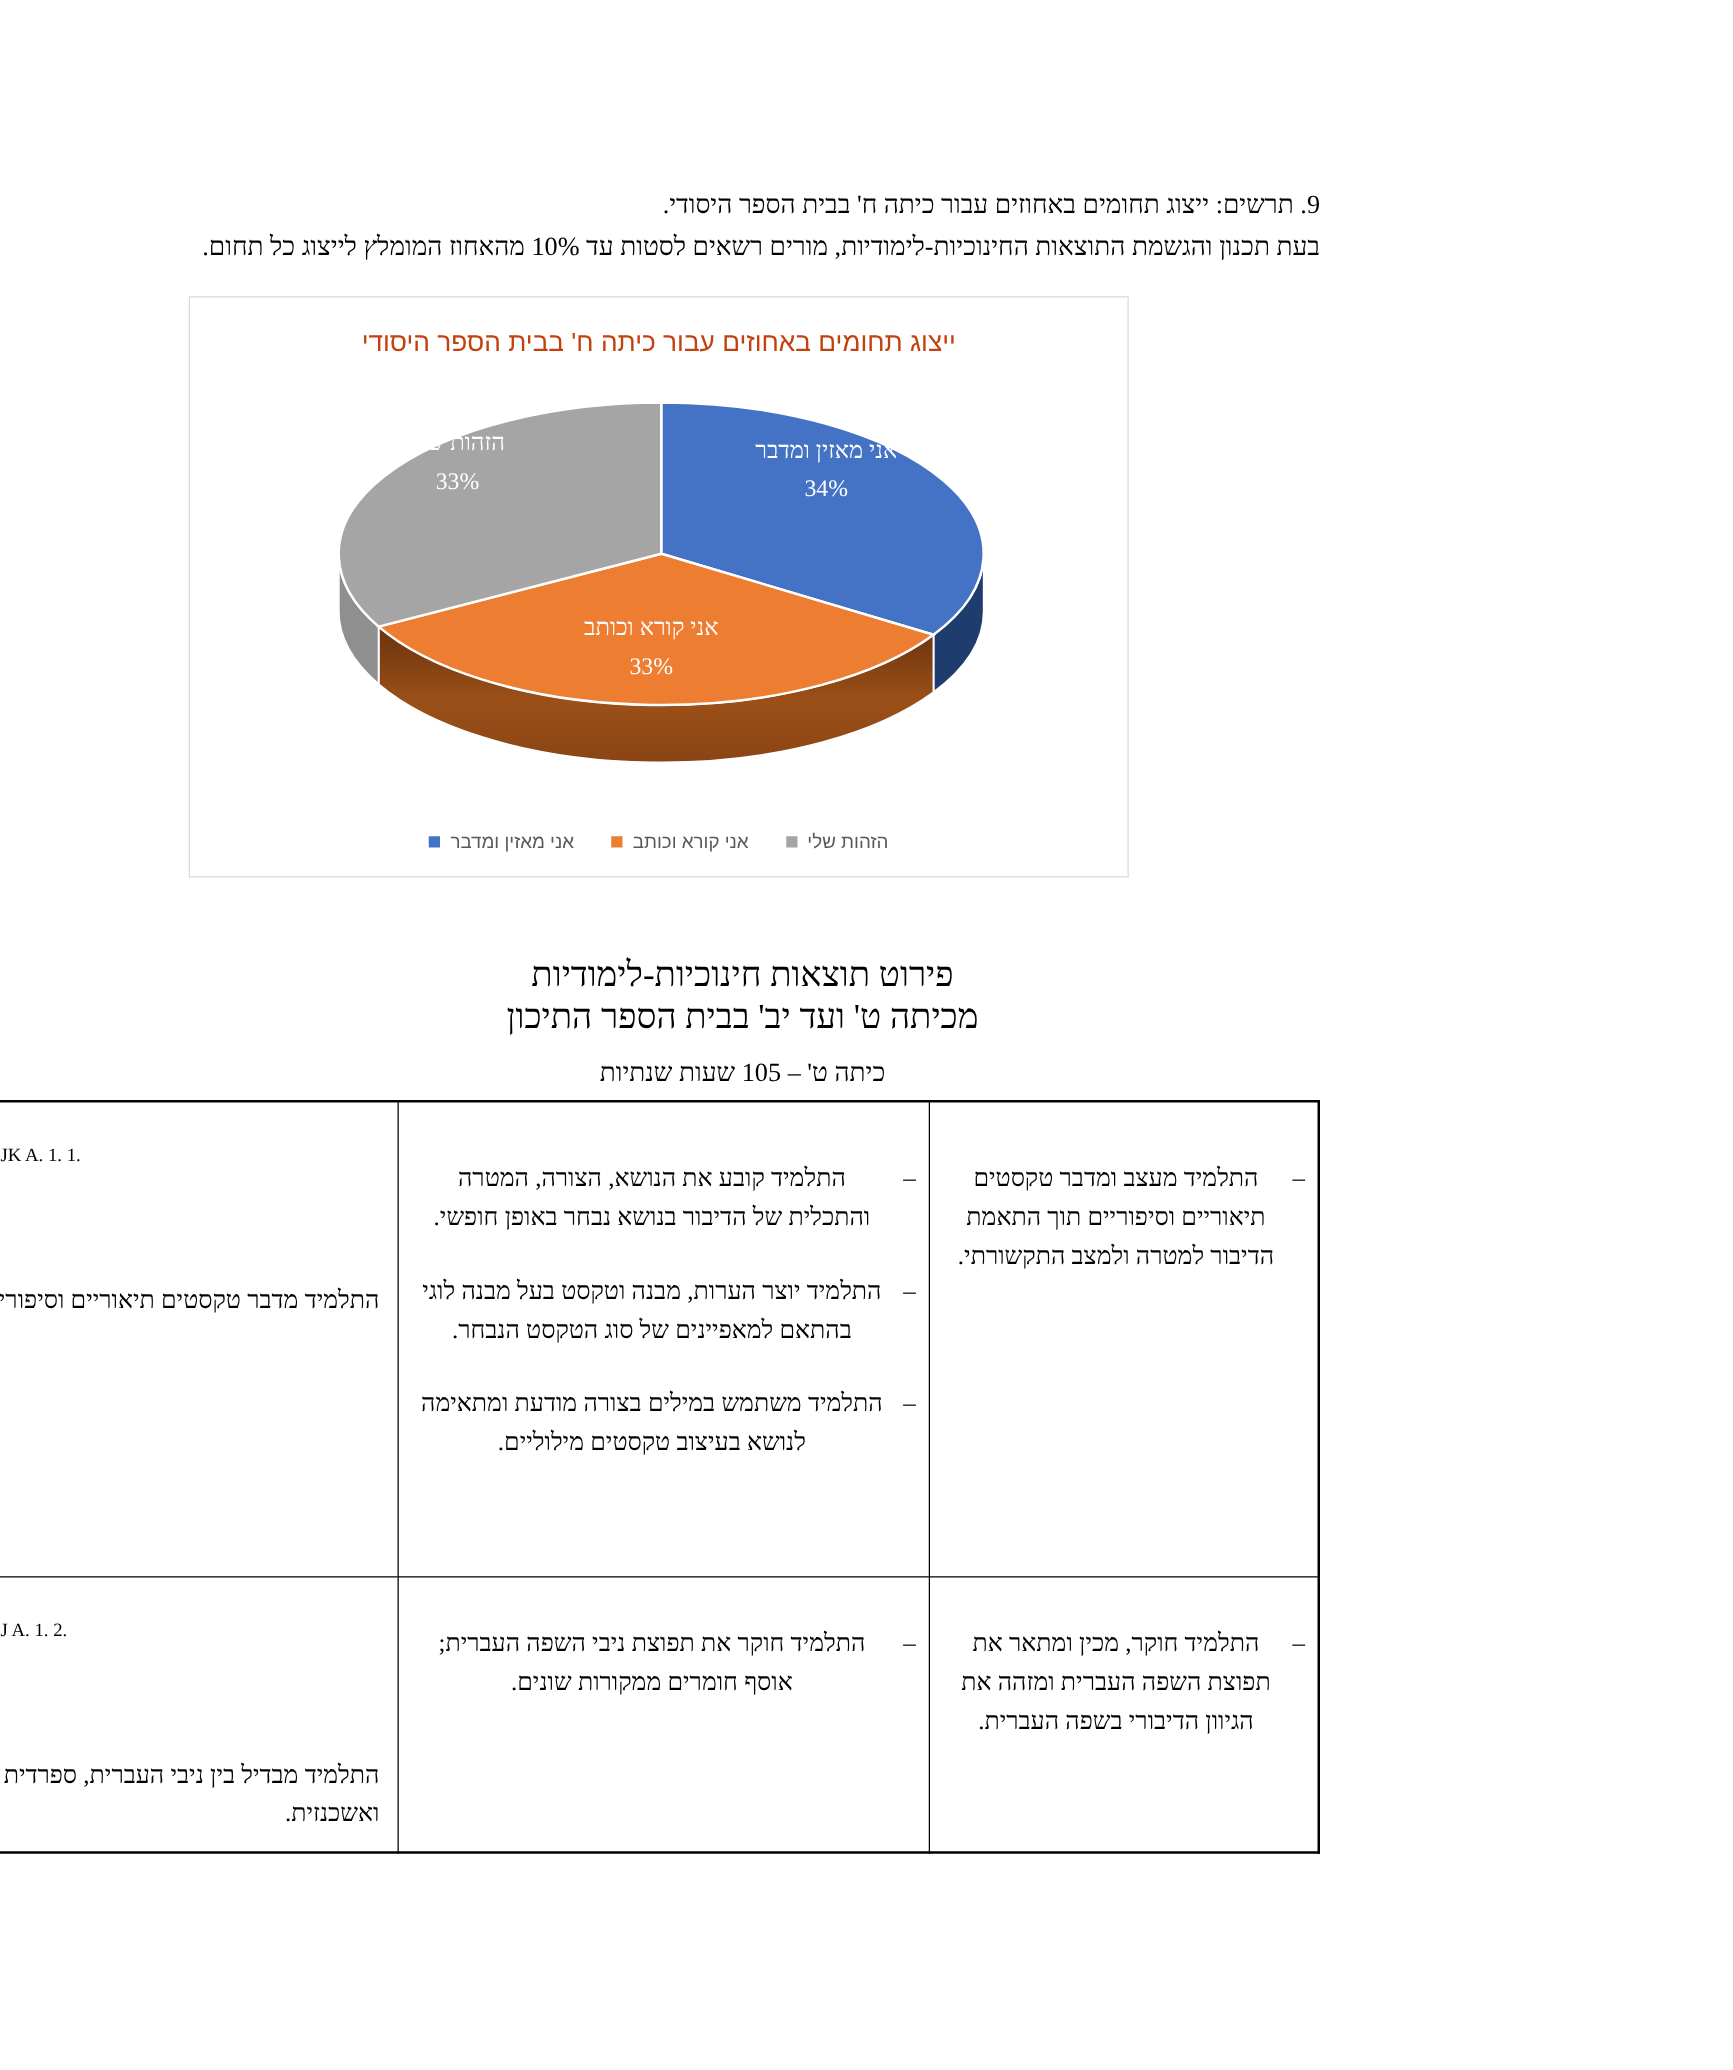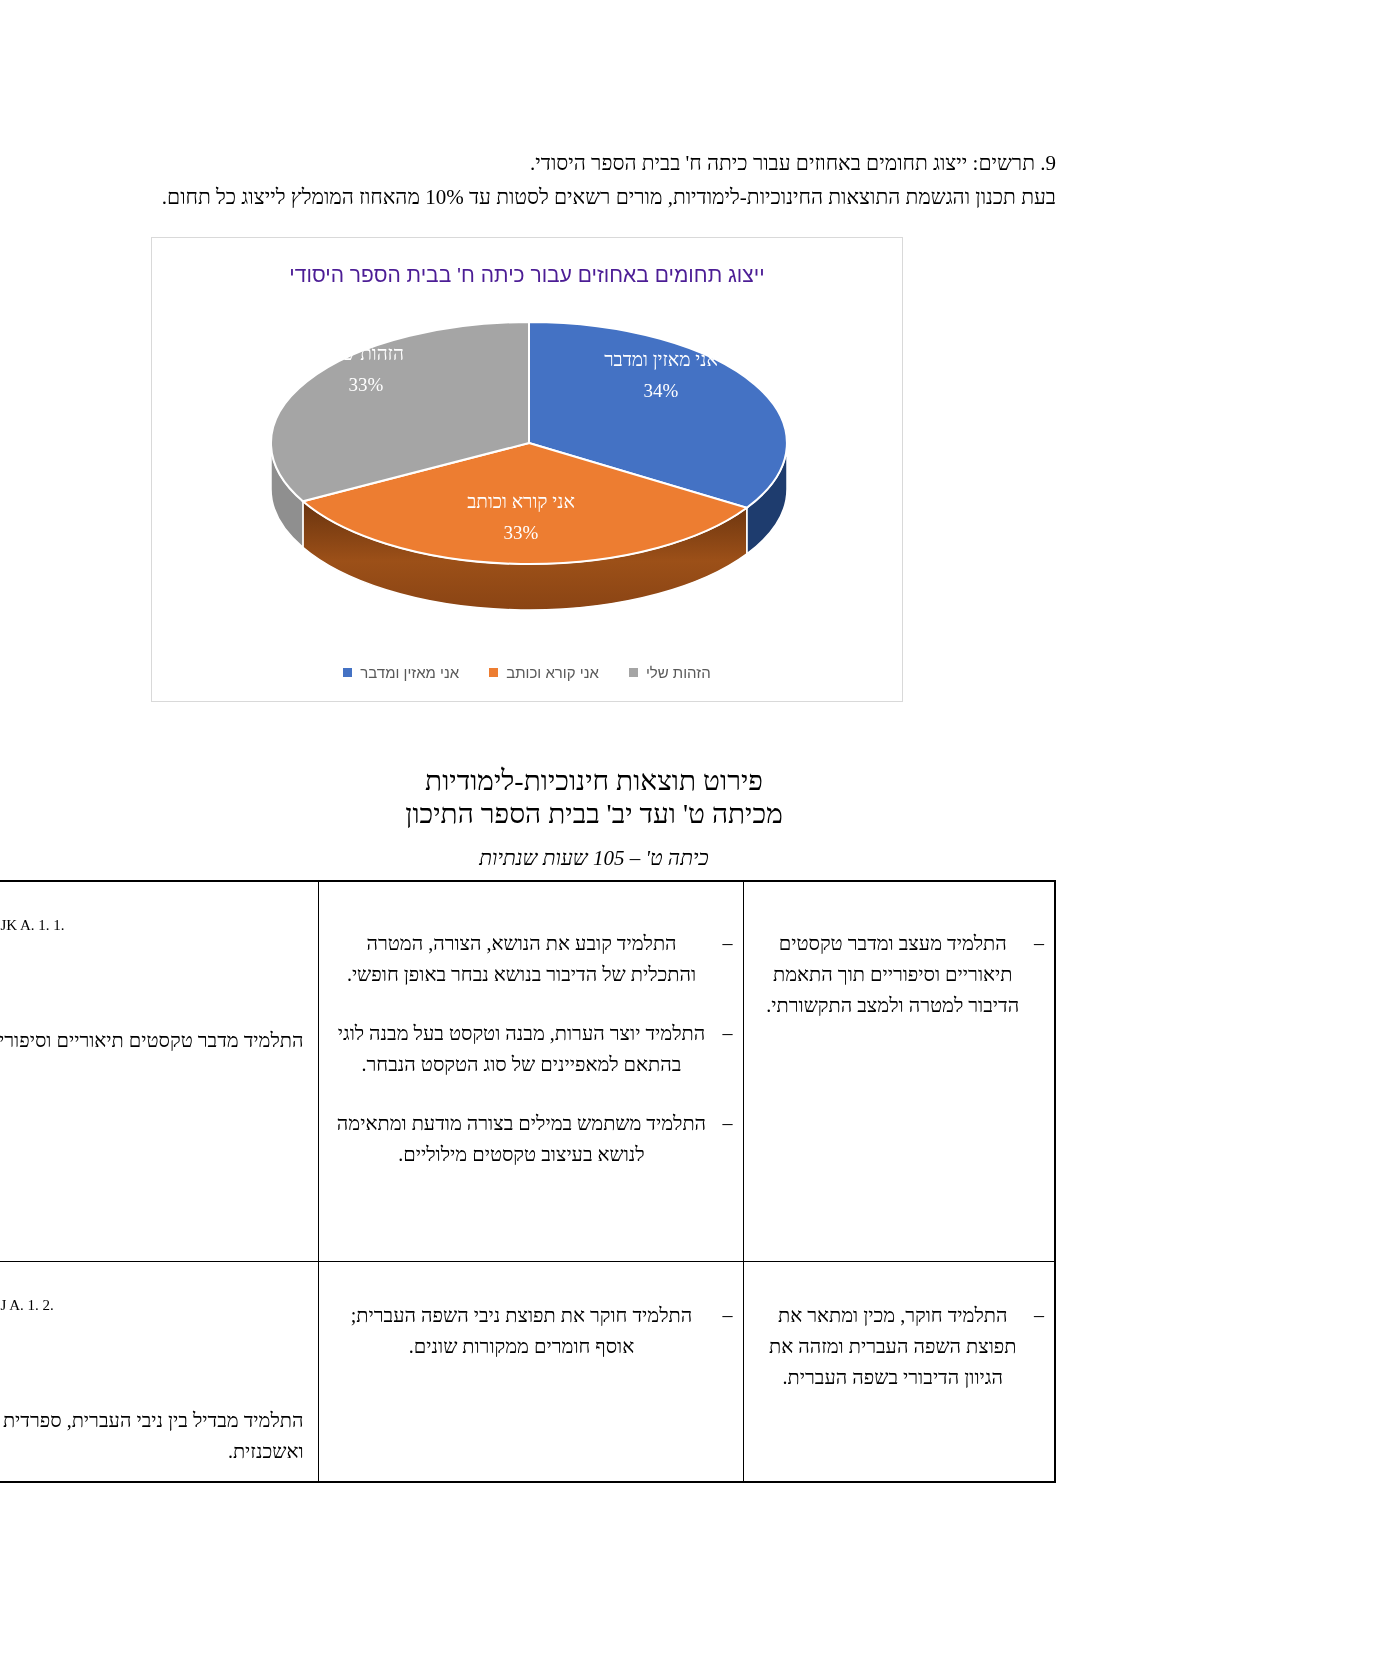--- a/index.html
+++ b/index.html
@@ -26,21 +26,21 @@
     width:752px;height:465px;
     border:1px solid #d9d9d9;
     background:#fff;
     box-sizing:border-box;
   }
   .chart-title{
     padding-top:20px;
     text-align:center;
     font-family:"Liberation Sans","DejaVu Sans",sans-serif;
     font-size:21px;
-    color:#4c1d95;
+    color:#c2410c;
     line-height:34px;
   }
   .pie-wrap{margin-top:8px;direction:ltr;}
   .slice-labels text{
     fill:#ffffff;
     font-family:"Liberation Serif","DejaVu Serif",serif;
     font-size:19px;
     text-anchor:middle;
   }
   .legend{
@@ -51,21 +51,21 @@
     gap:30px;
     margin-top:30px;
     font-family:"Liberation Sans","DejaVu Sans",sans-serif;
     font-size:15px;
     color:#595959;
   }
   .legend-item{display:flex;align-items:center;gap:8px;}
   .swatch{width:9px;height:9px;display:inline-block;}
   
   .section-head{margin-top:62px;text-align:center;font-size:28px;line-height:33px;}
-  .class-line{margin-top:16px;text-align:center;font-size:21px;font-style:italic;direction:rtl;}
+  .class-line{margin-top:16px;text-align:center;font-size:21px;direction:rtl;}
   .a-line{margin-top:2px;text-align:center;font-size:21px;direction:ltr;}
   
   table.outcomes{
     margin-top:9px;
     border-collapse:collapse;
     width:1122px;
     table-layout:fixed;
     font-size:20px;
   }
   table.outcomes,table.outcomes td{border:1px solid #000;}

